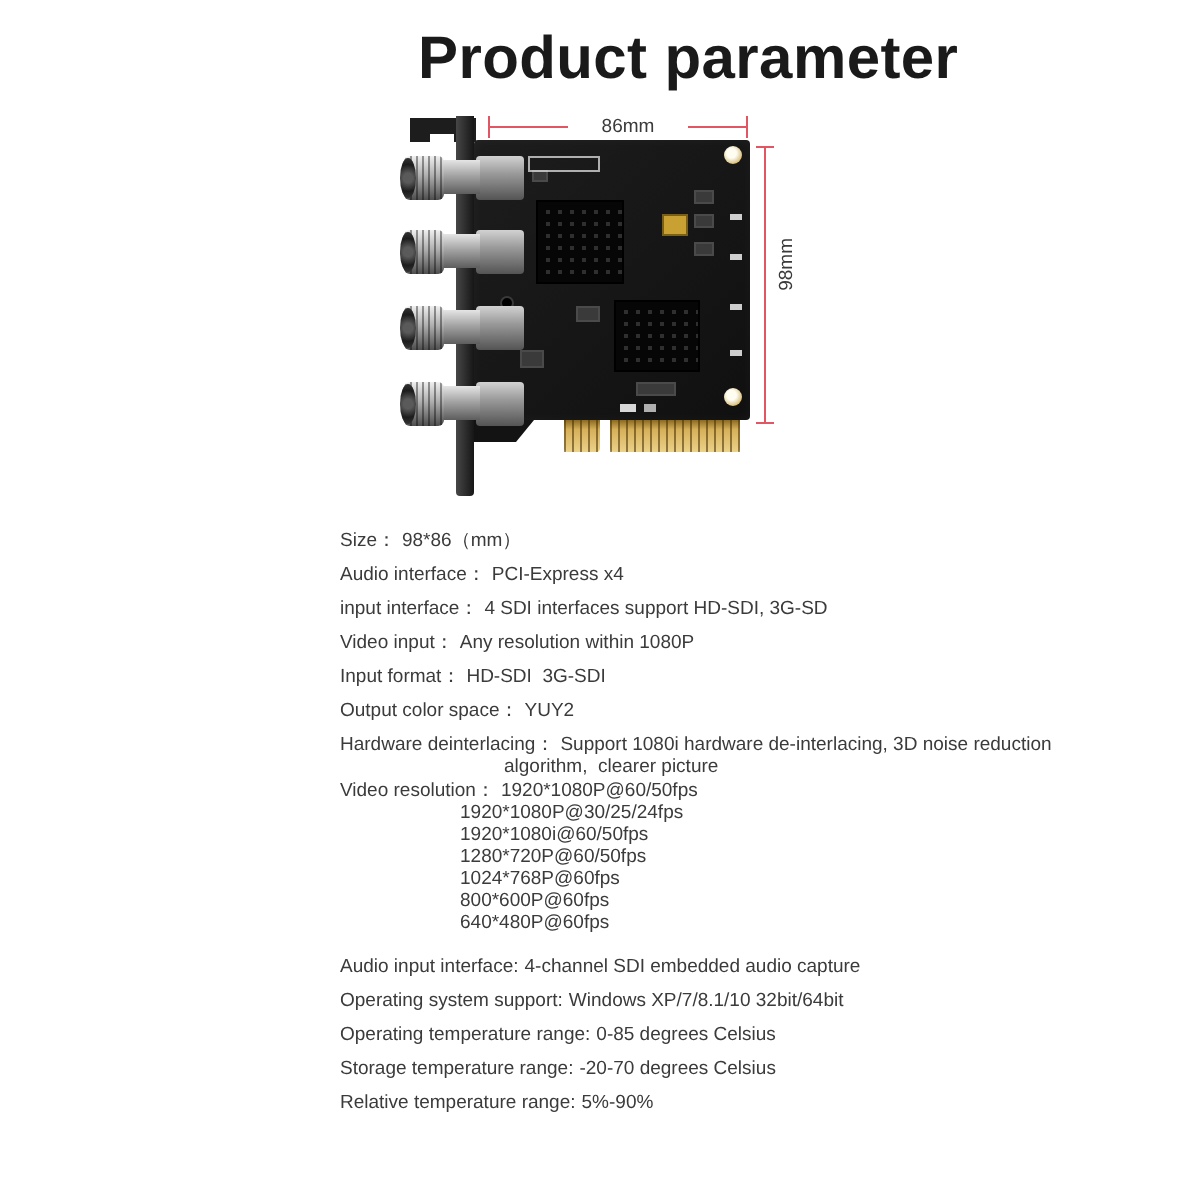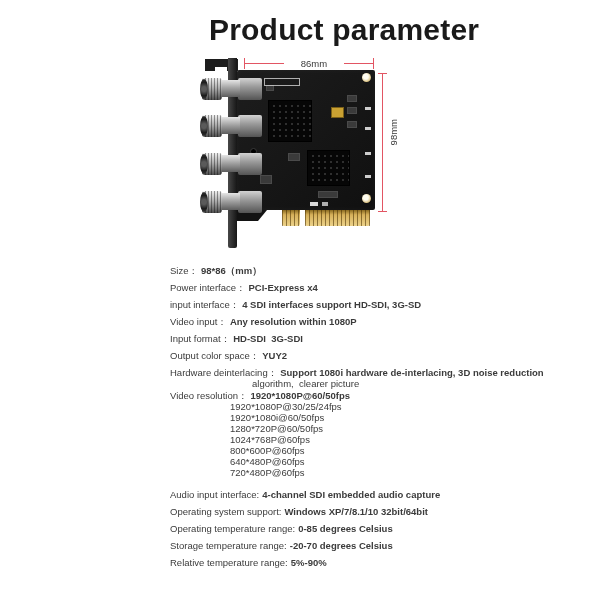--- a/index.html
+++ b/index.html
@@ -58,21 +58,21 @@
   .silkbox { border:1px solid rgba(225,225,225,.75); }
   .silkbar { background:rgba(238,238,238,.85); }
   
   .specs { position:absolute; left:170px; top:266px; width:410px; color:#3b3b3b; }
   .row { font-size:9.5px; line-height:10px; margin-top:7px; white-space:pre; }
   .row:first-child { margin-top:0; }
   .row.w  { margin-top:1px; padding-left:82px; }
   .row.vr { margin-top:2px; }
   .row.r  { margin-top:1px; padding-left:60px; }
   .row.a  { margin-top:12px; }
-  .lbl + .val { margin-left:3px;font-weight:bold; }
+  .lbl + .val { margin-left:3px; }
   .row.p .val { margin-left:11px; }
 </style>
 </head>
 <body>
 
 <div class="page">
 
   <h1 class="title">Product parameter</h1>
 
   <div class="figure">
@@ -146,35 +146,34 @@
     <div class="abs dim" style="left:182px;top:18px;width:1px;height:139px;"></div>
     <div class="abs dim" style="left:178px;top:18px;width:9px;height:1px;"></div>
     <div class="abs dim" style="left:178px;top:156px;width:9px;height:1px;"></div>
     <div class="dim-label-v">
       <span>98mm</span>
     </div>
   </div>
 
   <div class="specs">
       <div class="row m"><span class="lbl">Size：</span><span class="val">98*86（mm）</span></div>
-      <div class="row m"><span class="lbl">Power interface：</span><span class="val">PCI-Express x4</span></div>
+      <div class="row m"><span class="lbl">Audio interface：</span><span class="val">PCI-Express x4</span></div>
       <div class="row m"><span class="lbl">input interface：</span><span class="val">4 SDI interfaces support HD-SDI, 3G-SD</span></div>
       <div class="row m"><span class="lbl">Video input：</span><span class="val">Any resolution within 1080P</span></div>
       <div class="row m"><span class="lbl">Input format：</span><span class="val">HD-SDI  3G-SDI</span></div>
       <div class="row m"><span class="lbl">Output color space：</span><span class="val">YUY2</span></div>
       <div class="row m"><span class="lbl">Hardware deinterlacing：</span><span class="val">Support 1080i hardware de-interlacing, 3D noise reduction</span></div>
       <div class="row w"><span class="val">algorithm,  clearer picture</span></div>
       <div class="row vr"><span class="lbl">Video resolution：</span><span class="val">1920*1080P@60/50fps</span></div>
       <div class="row r"><span class="val">1920*1080P@30/25/24fps</span></div>
       <div class="row r"><span class="val">1920*1080i@60/50fps</span></div>
       <div class="row r"><span class="val">1280*720P@60/50fps</span></div>
       <div class="row r"><span class="val">1024*768P@60fps</span></div>
       <div class="row r"><span class="val">800*600P@60fps</span></div>
       <div class="row r"><span class="val">640*480P@60fps</span></div>
-      <div class="row r"><span class="val">720*480P@60fps</span></div>
       <div class="row a"><span class="lbl">Audio input interface:</span><span class="val">4-channel SDI embedded audio capture</span></div>
       <div class="row s"><span class="lbl">Operating system support:</span><span class="val">Windows XP/7/8.1/10 32bit/64bit</span></div>
       <div class="row s"><span class="lbl">Operating temperature range:</span><span class="val">0-85 degrees Celsius</span></div>
       <div class="row s"><span class="lbl">Storage temperature range:</span><span class="val">-20-70 degrees Celsius</span></div>
       <div class="row s"><span class="lbl">Relative temperature range:</span><span class="val">5%-90%</span></div>
     </div>
 
 </div>
 
 </body></html>

